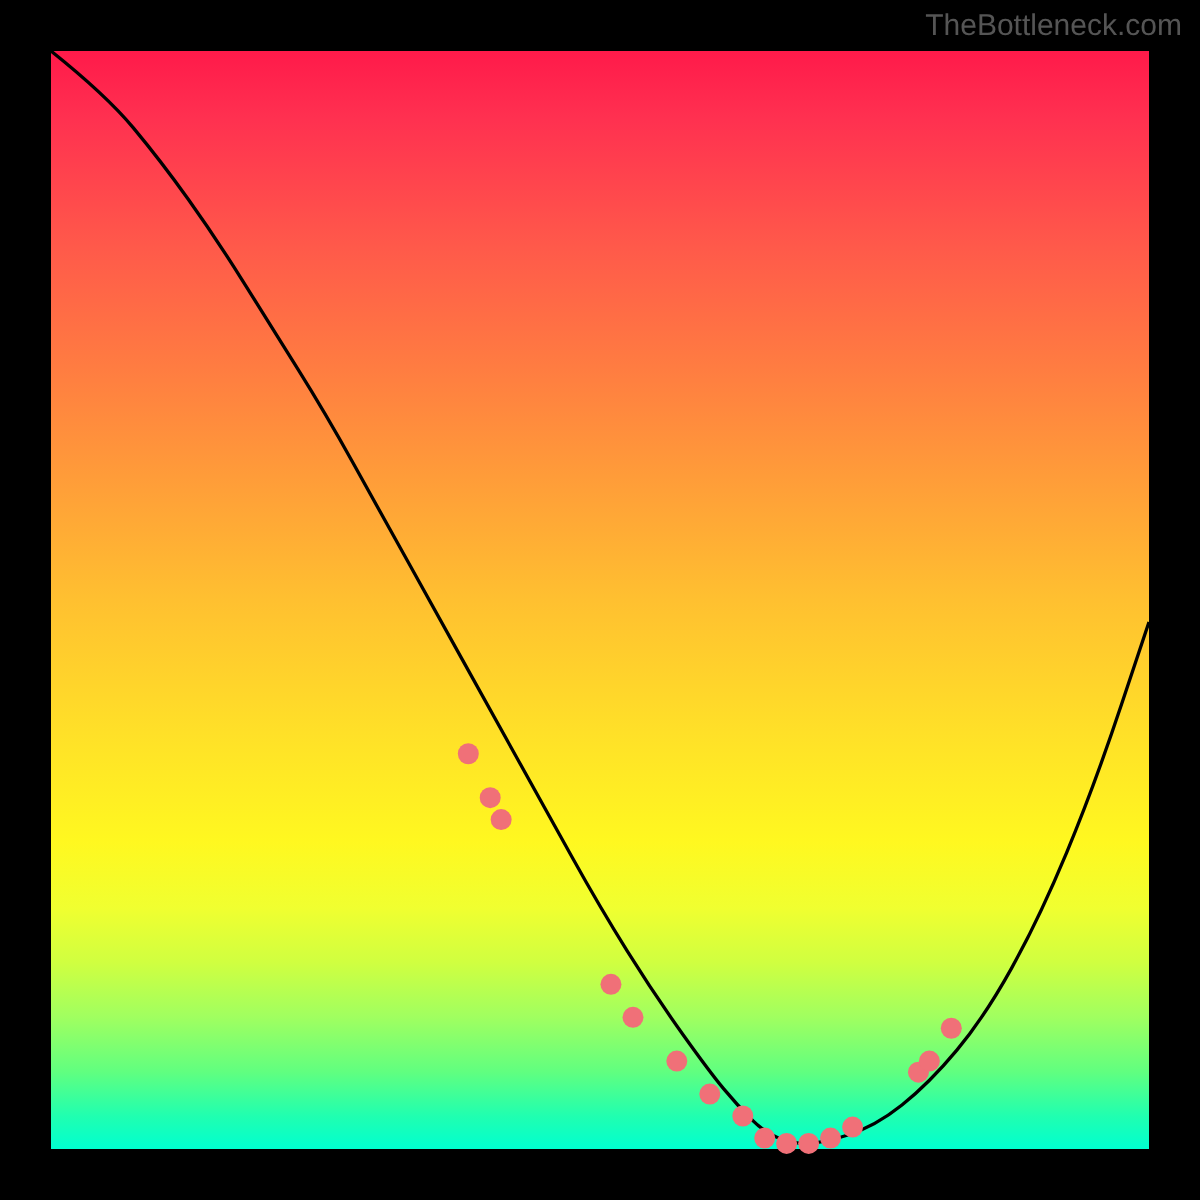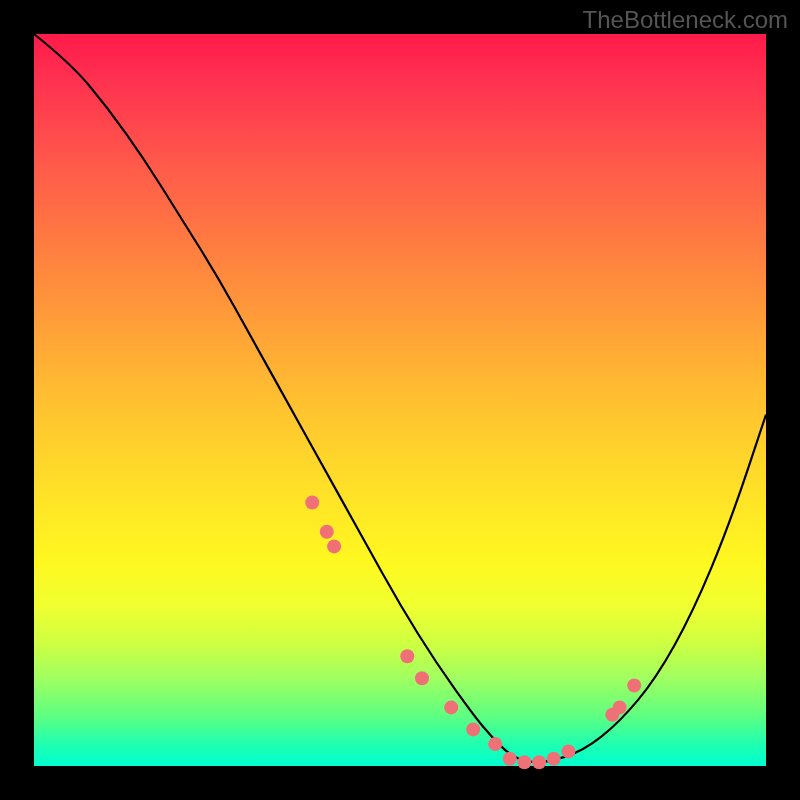--- a/index.html
+++ b/index.html
@@ -8,21 +8,21 @@
     height: 800px;
     background: #000;
     position: relative;
     font-family: Arial, sans-serif;
   }
   .watermark {
     position: absolute;
     top: 6px;
     right: 12px;
     color: #555;
-    font-size: 24px;
+    font-size: 20px;
     font-weight: 500;
     z-index: 10;
   }
   .plot-area {
     position: absolute;
     top: 34px;
     left: 34px;
     width: 732px;
     height: 732px;
     background: linear-gradient(to bottom,

